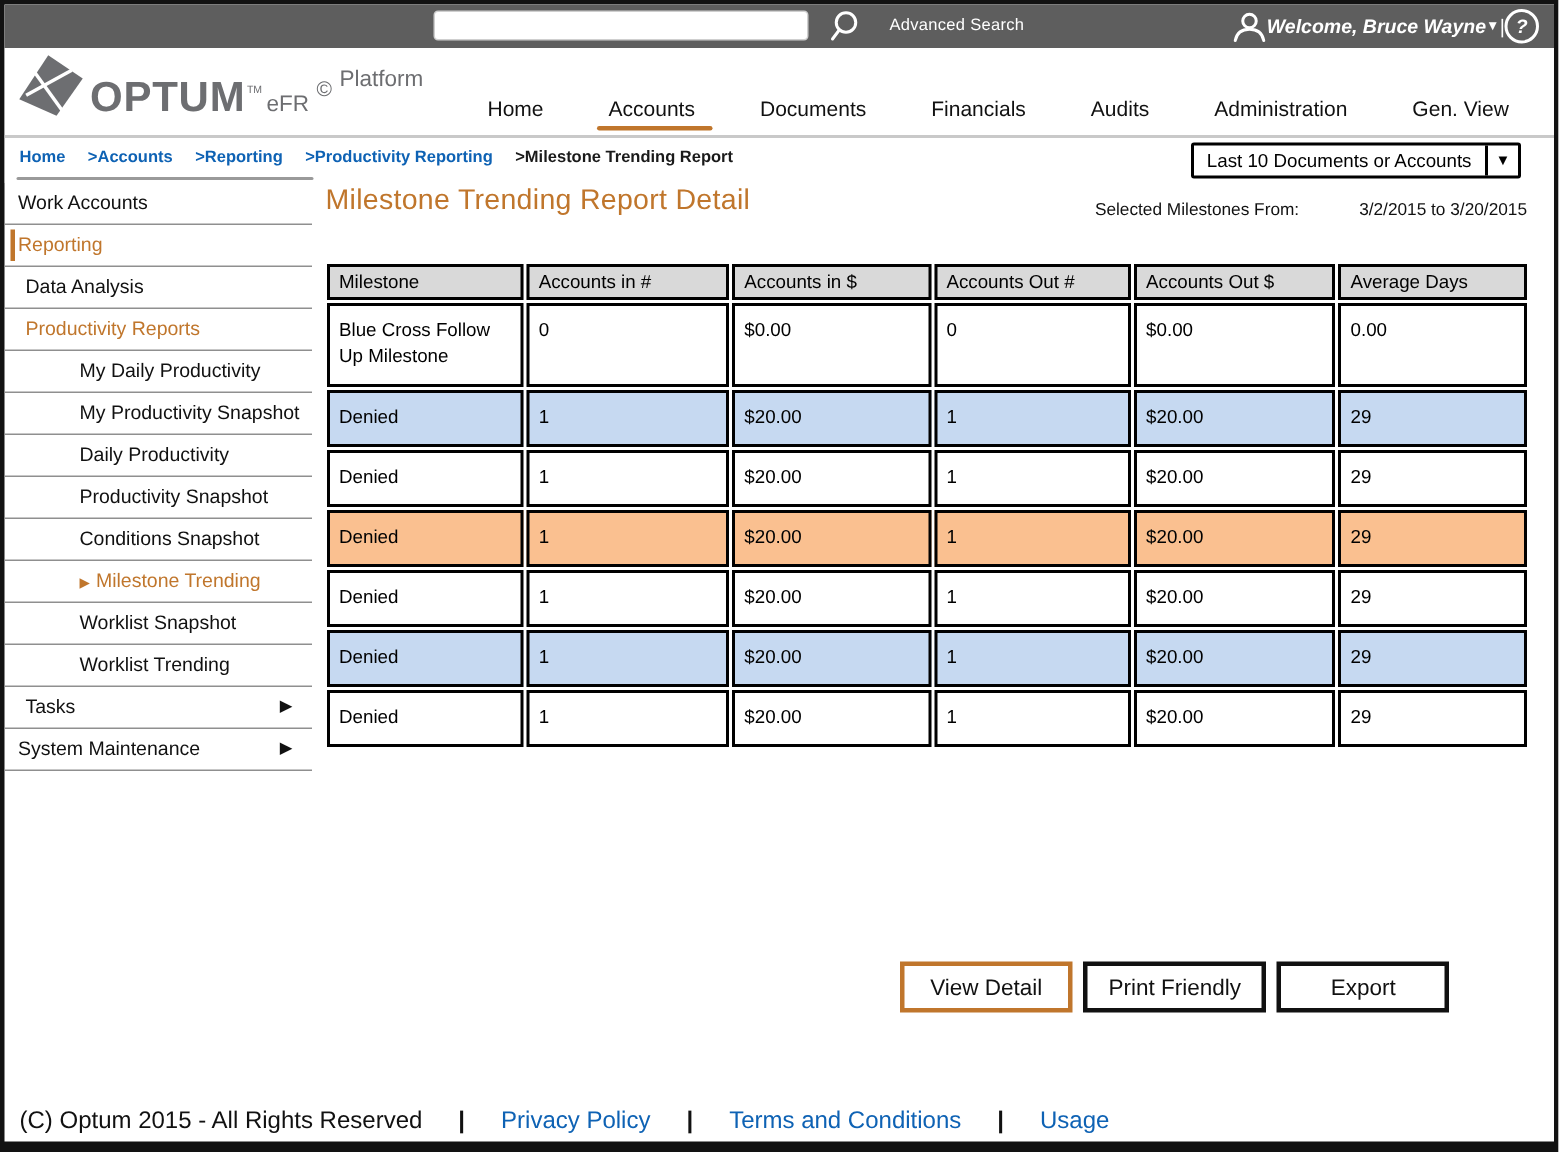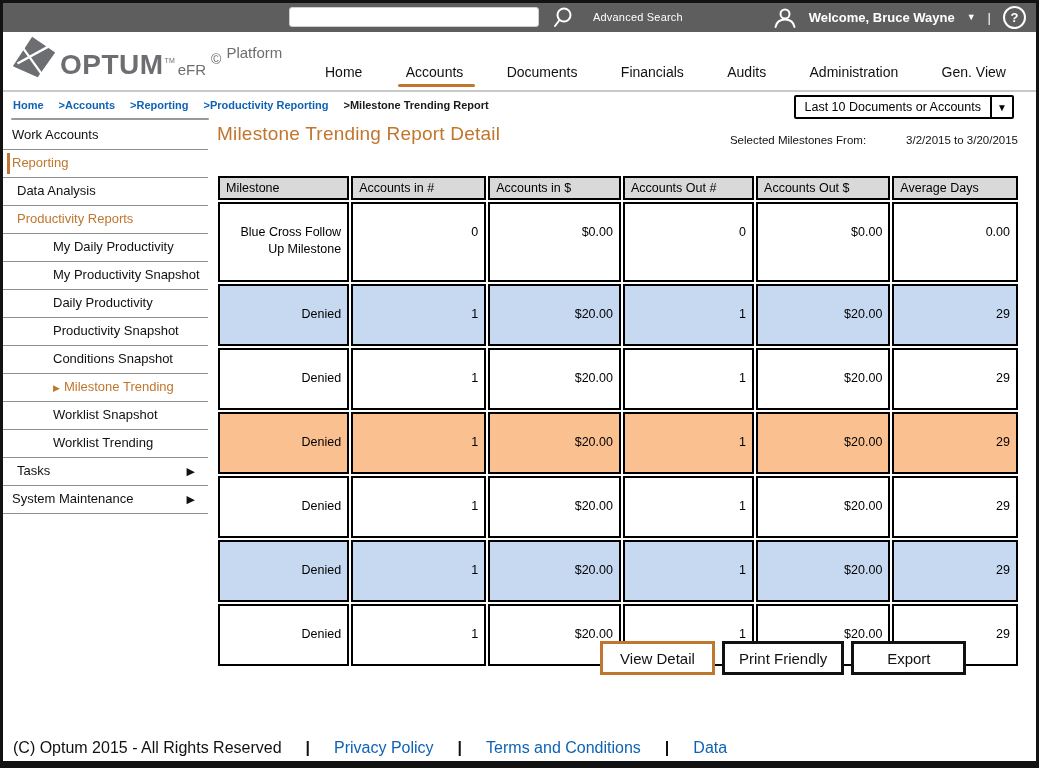--- a/index.html
+++ b/index.html
@@ -6,21 +6,21 @@
   .page { position:relative; width:1039px; height:768px; margin:0 auto; background:#fff;
           border:3px solid #121212; border-bottom-width:7px; box-sizing:border-box; overflow:hidden; }
 
   
   .topbar { position:relative; height:29px; background:#5e5e5e; }
   .search-input { position:absolute; left:286px; top:4px; width:250px; height:20px; border:1px solid #cfcfcf;
                   border-radius:3px; background:#fff; padding:0 6px; box-sizing:border-box; font-size:12px;
                   font-family:"Liberation Sans", sans-serif; }
   .magnifier { position:absolute; left:548px; top:2px; }
   .adv-search { position:absolute; left:590px; top:0; line-height:29px; color:#fff; font-size:11px; font-weight:normal; letter-spacing:.2px; cursor:default; }
-  .user-area { position:absolute; right:10px; top:0; height:29px; display:flex; align-items:center; gap:12px; color:#fff; }
+  .user-area { position:absolute; right:10px; top:0; height:29px; display:flex; align-items:center; gap:0; color:#fff;font-style:italic; }
   .welcome { font-size:13px; font-weight:bold; }
   .caret { font-size:9px; line-height:1; }
   .tb-divider { font-size:13px; }
   .help-circle { width:19px; height:19px; border:2px solid #fff; border-radius:50%; display:flex; align-items:center;
                  justify-content:center; font-size:13px; font-weight:bold; }
 
   
   .header { position:relative; height:58px; background:#fff; border-bottom:2px solid #c9c9c9; }
   .logo { position:absolute; left:8px; top:3px; display:flex; align-items:flex-end; color:#6d6e71; }
   .logo-optum { font-size:28px; font-weight:bold; line-height:1; letter-spacing:.5px; margin-left:3px; }
@@ -59,22 +59,22 @@
   
   .main { position:absolute; left:213px; top:119px; width:804px; }
   .page-title { position:absolute; left:1px; top:1px; margin:0; font-size:19px; font-weight:500;
                 color:var(--accent); letter-spacing:.2px; }
   .date-range { position:absolute; right:2px; top:12px; font-size:11.5px; color:#111; display:flex; gap:40px; }
   .date-label { font-weight:normal; }
 
   .report-table { position:absolute; left:0; top:52px; width:804px; border-collapse:separate; border-spacing:2px; }
   .report-table th { background:var(--hdr); border:2px solid #000; font-size:12.5px; font-weight:normal;
                      text-align:left; padding:2px 6px; height:16px; }
-  .report-table td { border:2px solid #000; font-size:12.5px; padding:20px 6px; height:18px; background:#fff;
-                     vertical-align:top; line-height:17px;text-align:right; }
+  .report-table td { border:2px solid #000; font-size:12.5px; padding:8px 6px; height:18px; background:#fff;
+                     vertical-align:top; line-height:17px; }
   tr.bg-blue td { background:var(--blue); }
   tr.bg-orange td { background:var(--orange); }
   .report-table tbody tr.tall td { height:36px; }
 
   
   .actions { position:absolute; left:384px; top:519px; display:flex; gap:7px; }
   .btn { height:34px; box-sizing:border-box; border:3px solid #111; background:#fff; color:#111;
          font-size:15px; font-family:"Liberation Sans", sans-serif; display:flex; align-items:center;
          justify-content:center; padding:0 14px; cursor:default; }
   .btn.accent { border-color:var(--accent); }
@@ -258,16 +258,16 @@
       </div>
   </main>
 
   <div class="footer">
     <span class="copyright">(C) Optum 2015 - All Rights Reserved</span>
   <span class="sep">|</span>
       <span class="flink">Privacy Policy</span>
       <span class="sep">|</span>
       <span class="flink">Terms and Conditions</span>
       <span class="sep">|</span>
-      <span class="flink">Data</span>
+      <span class="flink">Usage</span>
     </div>
 
 </div>
 
 </body></html>

